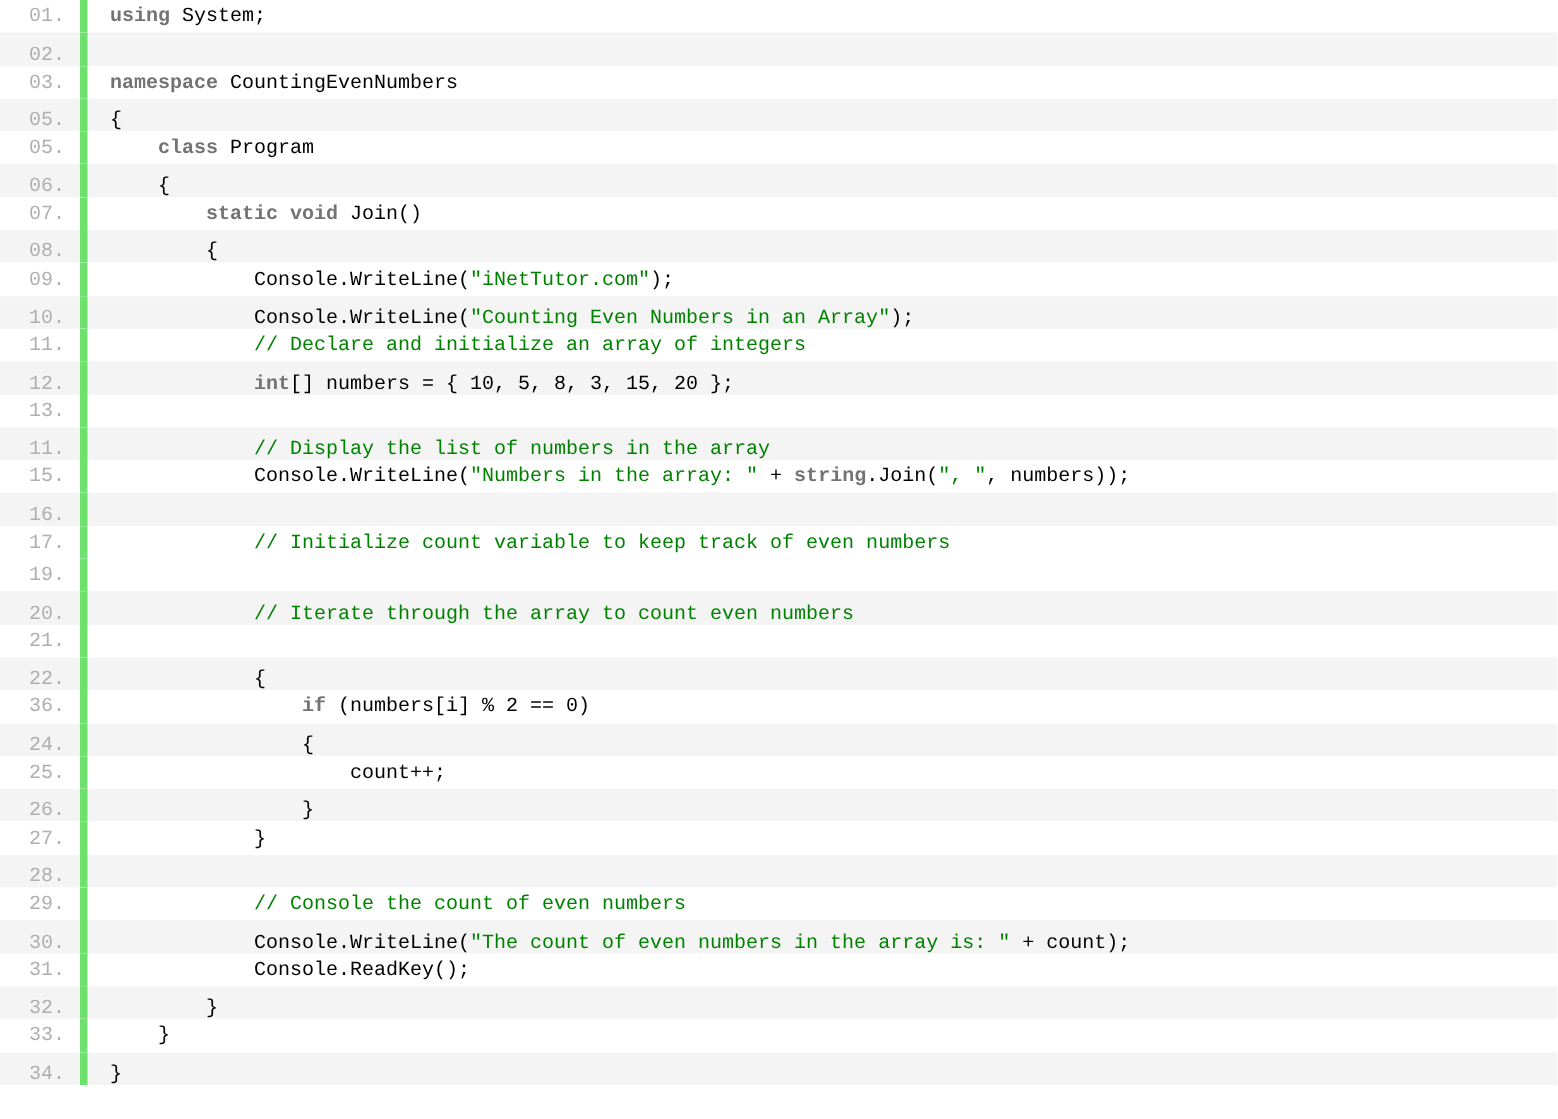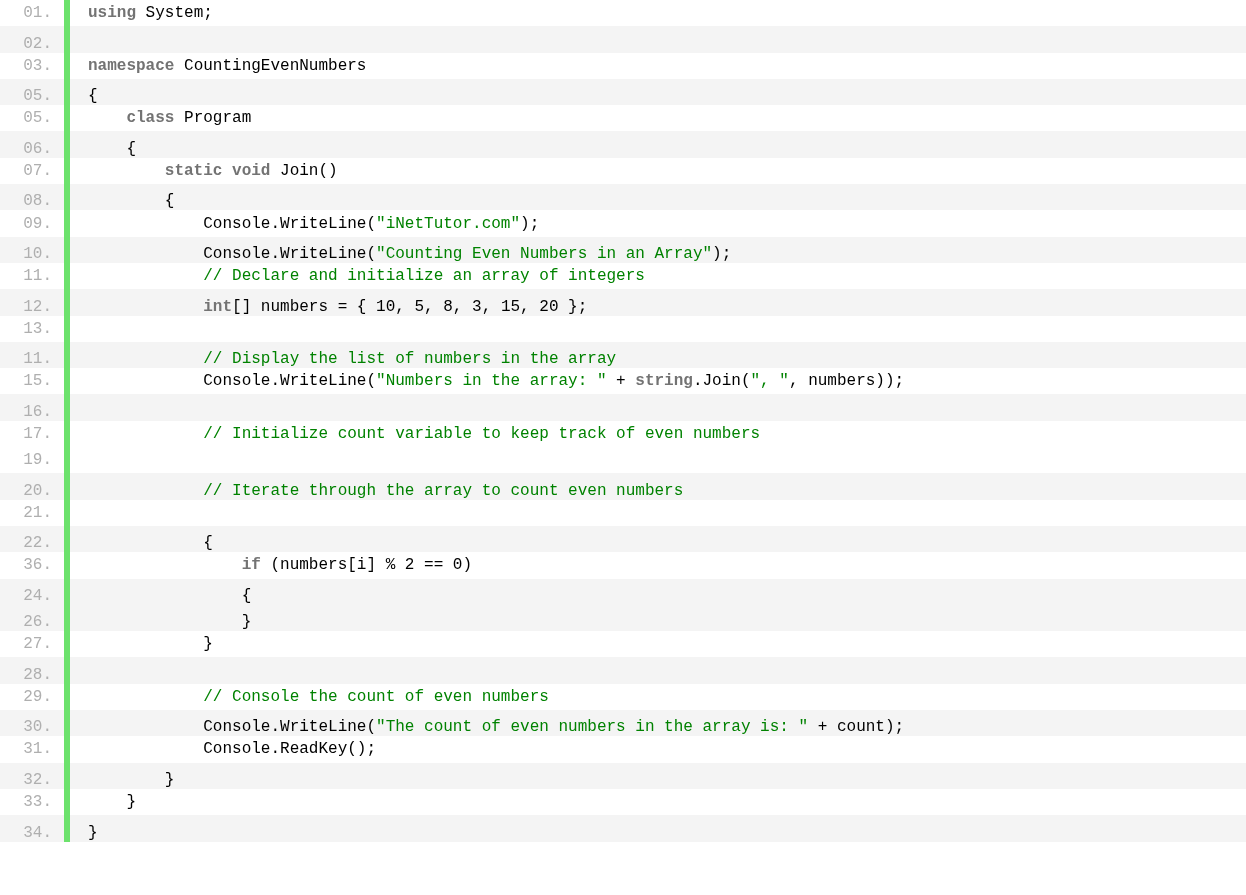--- a/index.html
+++ b/index.html
@@ -176,20 +176,25 @@
     <div class="code-line odd">
       <span class="line-number">36.</span>
       <span class="green-bar"></span>
       <span class="code-content"><span class="plain">                </span><span class="kw">if</span><span class="plain"> (numbers[i] % 2 == 0)</span></span>
     </div>
     <div class="code-line even">
       <span class="line-number">24.</span>
       <span class="green-bar"></span>
       <span class="code-content"><span class="plain">                {</span></span>
     </div>
+    <div class="code-line odd">
+      <span class="line-number">25.</span>
+      <span class="green-bar"></span>
+      <span class="code-content"><span class="plain">                    count++;</span></span>
+    </div>
     <div class="code-line even">
       <span class="line-number">26.</span>
       <span class="green-bar"></span>
       <span class="code-content"><span class="plain">                }</span></span>
     </div>
     <div class="code-line odd">
       <span class="line-number">27.</span>
       <span class="green-bar"></span>
       <span class="code-content"><span class="plain">            }</span></span>
     </div>

